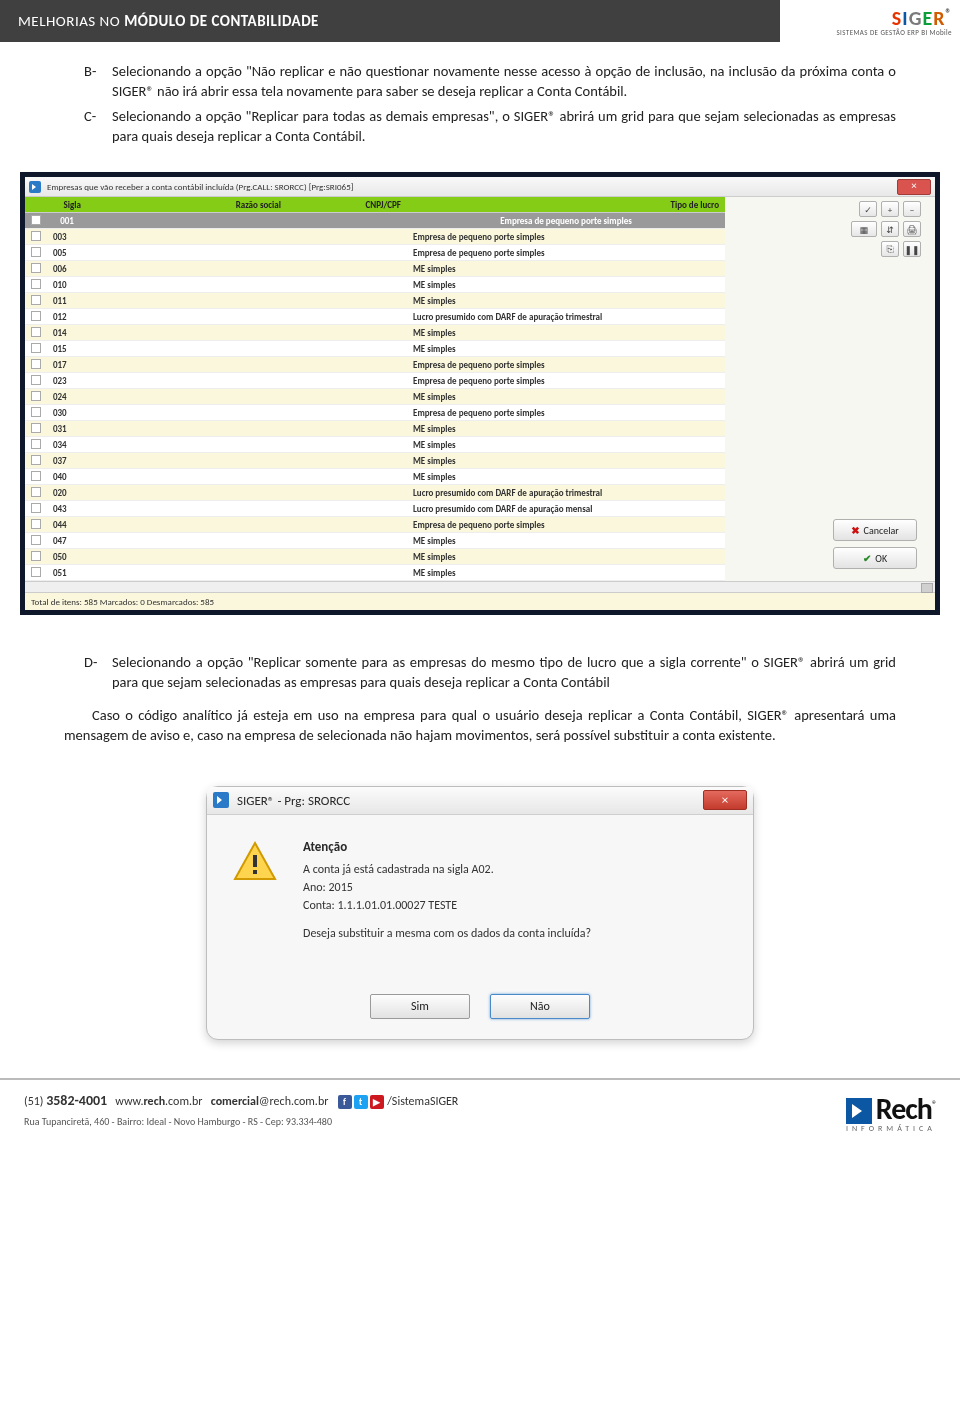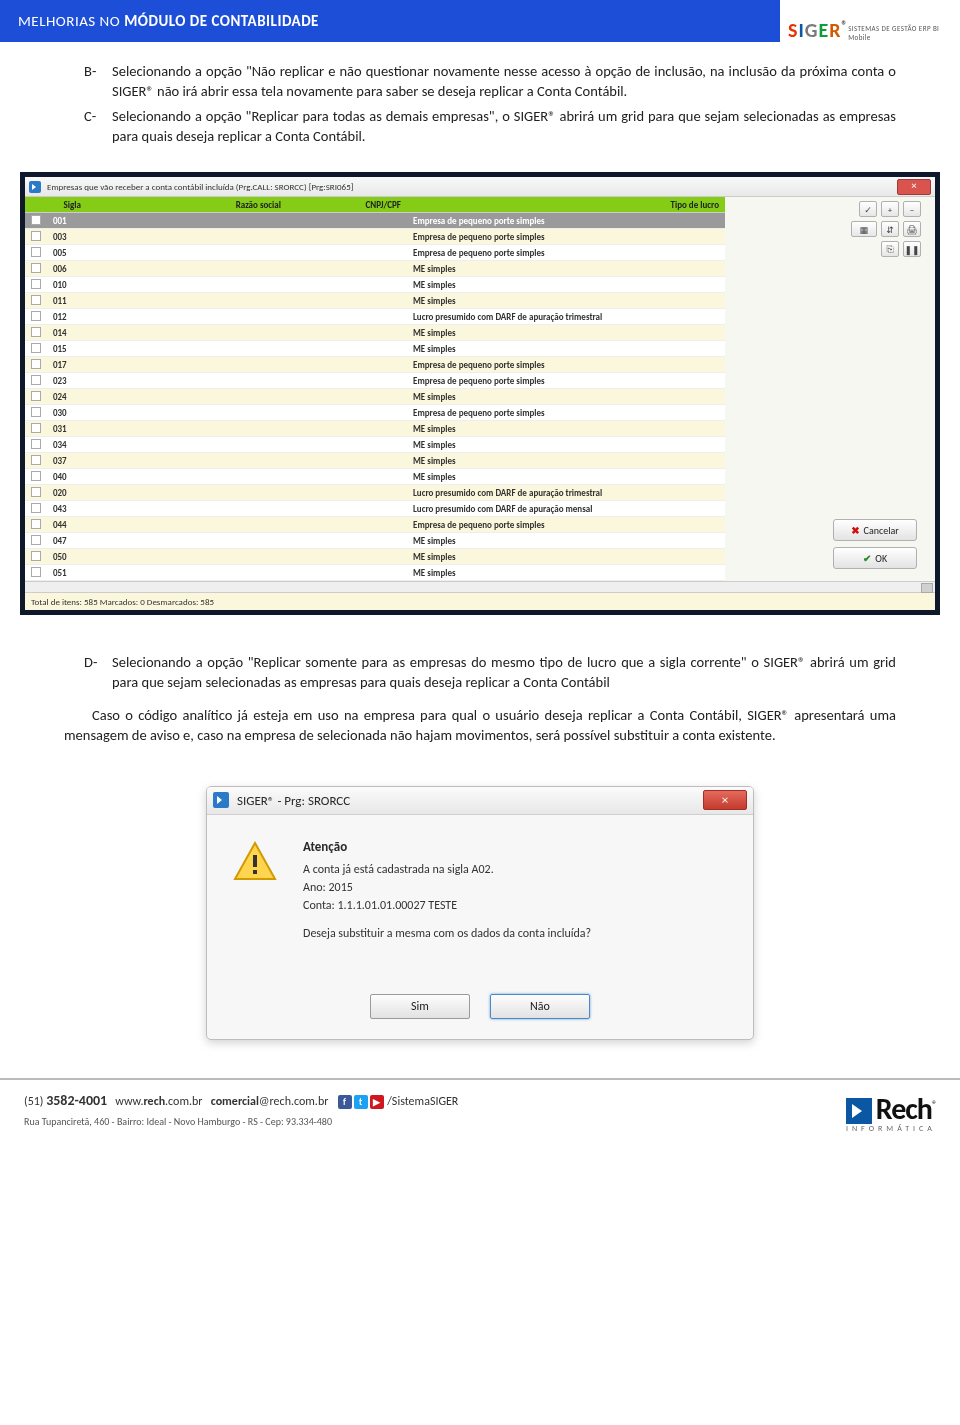--- a/index.html
+++ b/index.html
@@ -1,22 +1,22 @@
 <!DOCTYPE html>
 <html><head>
 <meta charset="utf-8">
 <style>
   * { box-sizing: border-box; margin: 0; padding: 0; }
   body { width: 960px; margin: 0 auto; font-family: Calibri, Arial, sans-serif; color: #222; background: #fff; }
 
   
   .hdr { display: flex; align-items: center; border-bottom: none; }
-  .hdr-bar { background: #1d4ed8; color: #fff; flex: 1; height: 42px; display: flex; align-items: center; padding: 0 18px; font-size: 15px; letter-spacing: .5px; }
+  .hdr-bar { background: #404040; color: #fff; flex: 1; height: 42px; display: flex; align-items: center; padding: 0 18px; font-size: 15px; letter-spacing: .5px; }
   .hdr-bar strong { font-weight: 700; margin-left: 4px; }
-  .siger-logo { width: 180px; height: 42px; display: flex; flex-direction: row; align-items: flex-end; justify-content: center; padding: 0 8px; }
+  .siger-logo { width: 180px; height: 42px; display: flex; flex-direction: column; align-items: flex-end; justify-content: center; padding: 0 8px; }
   .siger-logo .row1 { font-size: 20px; font-weight: 800; letter-spacing: 1px; }
   .siger-logo .row1 .s1{color:#e53400;} .siger-logo .row1 .s2{color:#0b57a3;}
   .siger-logo .row1 .s3{color:#7a7a7a;} .siger-logo .row1 .s4{color:#0b9e3a;}
   .siger-logo .row1 .s5{color:#d15b00;} .siger-logo .row1 .reg{font-size:11px;vertical-align:super;color:#444;}
   .siger-logo .row2 { font-size: 7px; color: #555; letter-spacing: .4px; margin-top: -2px; }
 
   
   .content { padding: 20px 64px 10px 64px; font-size: 14.5px; line-height: 1.35; text-align: justify; }
   .list { margin-left: 20px; }
   .list-item { display: flex; margin-bottom: 6px; }
@@ -31,41 +31,41 @@
   .panel1 .titlebar .tico { width:12px;height:12px;background:#2a7ac7;margin-right:6px;border-radius:2px; position:relative;}
   .panel1 .titlebar .tico:after{content:"";position:absolute;left:3px;top:3px;width:0;height:0;border-left:4px solid #fff;border-top:3px solid transparent;border-bottom:3px solid transparent;}
   .panel1 .titlebar .ttxt { flex:1; color:#333; font-size:9px; }
   .panel1 .closebtn { width:34px;height:16px;background:#d9534f;border:1px solid #a03c38;color:#fff;text-align:center;font-size:11px;line-height:12px;border-radius:2px;margin-left:4px; }
   .panel1 .body { display:flex; }
   .panel1 table { border-collapse: collapse; width: 700px; background:#fff;}
   .panel1 th { background:#84cc16; font-weight:700; text-align:right; padding:2px 6px; border-bottom:1px solid #ccc; font-size:9px;}
   .panel1 td { padding: 1.5px 6px; font-size:9px; font-weight:700; color:#333; border-bottom:1px solid #eee;}
   .panel1 tr.odd td { background:#fff; }
   .panel1 tr.even td { background:#fbf7dc; }
-  .panel1 tr.sel td { background:#9a9a9a; color:#fff; }
+  .panel1 tr.sel td { background:#9a9a9a; color:#fff;text-align:center; }
   .panel1 td.chk { width:22px; text-align:center; font-weight:400; color:#999;}
   .panel1 td.chk span{display:inline-block;width:10px;height:10px;border:1px solid #aaa;background:#fff;}
   .panel1 td.sig { width:40px; text-align:left; }
   .panel1 td.raz { width:200px; }
   .panel1 td.cnpj { width:120px; }
   .panel1 .sidebtns { width: 200px; padding:4px; position:relative;}
   .panel1 .btnrow { display:flex; gap:4px; margin-bottom:4px; justify-content:flex-end;}
   .panel1 .sbtn { width:18px;height:16px;border:1px solid #b0b0b0;background:linear-gradient(#fff,#e6e6e6);border-radius:2px;display:flex;align-items:center;justify-content:center;font-size:9px;color:#444;}
   .panel1 .sbtn.w{width:26px;}
   .panel1 .bigbtn { position:absolute; right:8px; width:84px;height:22px;border:1px solid #b0b0b0;background:linear-gradient(#fff,#e3e3e3);border-radius:3px;display:flex;align-items:center;justify-content:center;gap:4px;font-size:10px;}
   .panel1 .bigbtn.cancel{ bottom:40px; }
   .panel1 .bigbtn.ok{ bottom:12px; }
   .panel1 .bigbtn .x{color:#c11;font-weight:700;}
   .panel1 .bigbtn .v{color:#2a8a2a;font-weight:700;}
   .panel1 .footer { background:#fbf7dc; font-size:9px; padding:3px 6px; border-top:1px solid #ccc; color:#333;}
   .panel1 .scrollstub{height:11px;background:#efefef;border-top:1px solid #ccc;position:relative;}
   .panel1 .scrollstub:after{content:"";position:absolute;right:2px;top:1px;width:10px;height:8px;background:#d0d0d0;border:1px solid #aaa;}
 
   
-  .panel2 { margin: 18px auto 0 auto; width: 548px; border:1px solid #bdbdbd; border-radius:5px; box-shadow: 0 3px 10px rgba(0,0,0,.18); font-size:12px; background:#f7f7f7;}
+  .panel2 { margin: 18px auto 0 auto; width: 548px; border:1px solid #bdbdbd; border-radius:12px; box-shadow: 0 3px 10px rgba(0,0,0,.18); font-size:12px; background:#f7f7f7;}
   .panel2 .titlebar{ display:flex; align-items:center; background:linear-gradient(#fbfbfb,#e7e7e7); border-bottom:1px solid #cfcfcf; height:28px; padding:0 6px; border-radius:4px 4px 0 0;}
   .panel2 .titlebar .tico{ width:16px;height:16px;background:#2a7ac7;margin-right:8px;border-radius:2px;position:relative;}
   .panel2 .titlebar .tico:after{content:"";position:absolute;left:4px;top:4px;width:0;height:0;border-left:5px solid #fff;border-top:4px solid transparent;border-bottom:4px solid transparent;}
   .panel2 .titlebar .ttxt{ flex:1; color:#2a2a2a; font-size:13px;}
   .panel2 .closebtn{ width:44px;height:20px;background:linear-gradient(#e46a5e,#c33b2c);border:1px solid #a02e22;color:#fff;text-align:center;font-size:13px;line-height:17px;border-radius:2px;}
   .panel2 .dlgbody{ padding: 24px 24px 12px 24px; display:flex; gap:22px; }
   .panel2 .warnicon{ width:50px; flex-shrink:0; }
   .panel2 .dlgtext{ flex:1; font-size:12px; color:#333; }
   .panel2 .dlgtext .h{ font-weight:700; font-size:13px; color:#2a2a2a; margin-bottom:8px;}
   .panel2 .dlgtext p{ margin-bottom:4px; }

